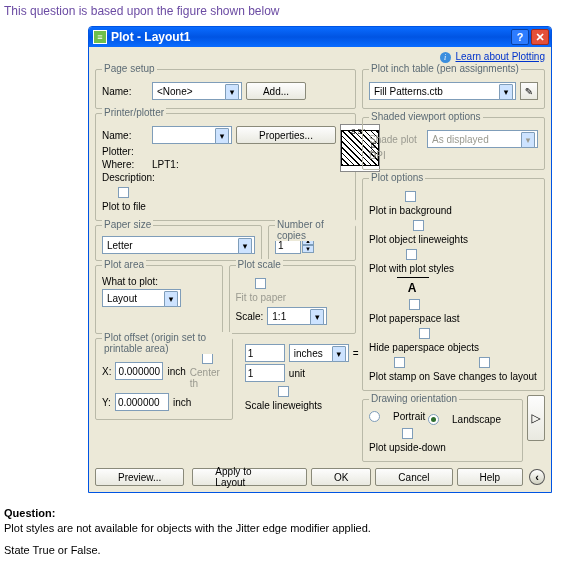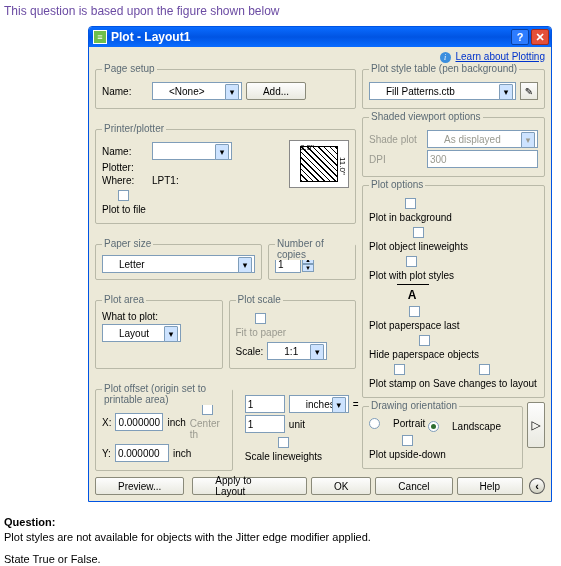--- a/index.html
+++ b/index.html
@@ -32,30 +32,30 @@
   .titlebar-icon { width:14px;height:14px;background:#6fbf4b;margin-right:4px;display:flex;align-items:center;justify-content:center;font-size:9px;color:#fff;border:1px solid #fff; }
   .titlebar-text { flex:1; font-size: 12px; font-weight:bold;}
   .titlebar-btn { width:18px;height:16px;margin-left:2px;border-radius:2px;display:flex;align-items:center;justify-content:center;font-size:11px;font-weight:bold; }
   .btn-help { background:#2d7cff;border:1px solid #0a3fa0;color:#fff; }
   .btn-close { background:#e55039;border:1px solid #a02a1f;color:#fff; }
   .dlg-body { padding: 4px 6px 6px 6px; font-size:10px; color:#000;border-radius:11px; }
   .learn-row { text-align:right; margin-bottom:2px; }
   .learn-row a { color:#0033cc; text-decoration:underline; }
   .info-ic { display:inline-block;width:11px;height:11px;border-radius:50%;background:#3b8ede;color:#fff;font-size:8px;line-height:11px;text-align:center;font-style:italic;font-family:serif;margin-right:2px; }
   .cols { display:flex; gap:6px; }
-  .left { width: 58%; display:flex;flex-direction:column;gap:16px;}
+  .left { width: 58%; display:flex;flex-direction:column;gap:0;}
   .right { width: 42%; display:flex;flex-direction:column;gap:4px;}
   .group { border:1px solid #b9b9a8; border-radius:2px; padding: 10px 6px 6px 6px; position:relative; margin-top:4px;}
   .group-title { position:absolute; top:-7px; left:6px; background:#ece9d8; padding:0 2px; color:#5c6b75; font-size:10px;}
   .row { display:flex; align-items:center; gap:4px; margin:2px 0;}
   .lbl { width:46px; }
   .select, .input, .btn {
     border:1px solid #7f9db9; background:#fff; font-size:10px; height:18px;
   }
-  .select { padding:0 16px 0 16px; position:relative; display:inline-flex;align-items:center; min-width:60px;}
+  .select { padding:0 16px 0 4px; position:relative; display:inline-flex;align-items:center; min-width:60px;}
   .select::after { content:"▾"; position:absolute; right:2px; top:1px; font-size:9px; background:#cde3ff; border:1px solid #7f9db9; width:12px;height:14px;display:flex;align-items:center;justify-content:center; border-radius:1px;}
   .input { padding:0 2px; display:inline-flex;align-items:center;}
   .btn { background:linear-gradient(#fdfdfd,#e9e9e0);border:1px solid #8a8a7a;border-radius:2px;padding:0 22px;display:inline-flex;align-items:center;justify-content:center;cursor:pointer;}
   .checkbox { display:inline-flex; align-items:center; gap:3px; margin:2px 0;flex-direction:column;}
   .cb-box { width:11px;height:11px;border:1px solid #7f9db9;background:#fff;display:inline-block;}
   .disabled { color:#9a9a90; }
   .preview-box { width:60px;height:48px;border:1px solid #888;background:#fff;display:flex;align-items:center;justify-content:center;position:relative;}
   .hatch { width:38px;height:36px;background:repeating-linear-gradient(45deg,#000 0,#000 1px,#fff 1px,#fff 4px);border:1px solid #000;}
   .dim-h{position:absolute;top:2px;left:10px;font-size:8px;}
   .dim-v{position:absolute;right:1px;top:16px;font-size:8px;writing-mode:vertical-rl;}
@@ -116,27 +116,31 @@
           </div>
         </div>
 
         <div class="group">
           <div class="group-title">Printer/plotter</div>
           <div style="display:flex;gap:4px;">
             <div style="flex:1">
               <div class="row">
                 <span class="lbl">Name:</span>
                 <span class="select" style="width:80px"></span>
+                <span class="btn">Properties...</span>
               </div>
               <div class="row">
                   <span class="lbl">Plotter:</span>
                 </div>
               <div class="row">
                   <span class="lbl">Where:</span>
                   <span>LPT1:</span>
+                </div>
+              <div class="row">
+                  <span class="lbl">Description:</span>
                 </div>
               <div class="row checkbox">
                 <span class="cb-box"></span>
                 <span>Plot to file</span>
               </div>
             </div>
             <div class="preview-box">
               <span class="dim-h">8.5"</span>
               <div class="hatch"></div>
               <span class="dim-v">11.0"</span>
@@ -211,38 +215,37 @@
             <div class="checkbox">
               <span class="cb-box"></span>
               <span>Scale lineweights</span>
             </div>
           </div>
         </div>
       </div>
 
       <div class="right">
         <div class="group">
-          <div class="group-title">Plot style table (pen background)</div>
+          <div class="group-title">Plot inch table (pen assignments)</div>
           <div class="row">
             <span class="select" style="flex:1">Fill Patterns.ctb</span>
             <span class="swatch">
                 <span>✎</span>
               </span>
           </div>
         </div>
 
         <div class="group">
           <div class="group-title">Shaded viewport options</div>
           <div class="row disabled">
               <span style="width:54px">Shade plot</span>
               <span class="select" style="flex:1">As displayed</span>
             </div>
           <div class="row disabled">
               <span style="width:54px">DPI</span>
-              <span class="input" style="flex:1">300</span>
             </div>
         </div>
 
         <div class="group">
           <div class="group-title">Plot options</div>
           <div class="checkbox">
               <span class="cb-box"></span>
               <span>Plot in background</span>
             </div>
           <div class="checkbox">

